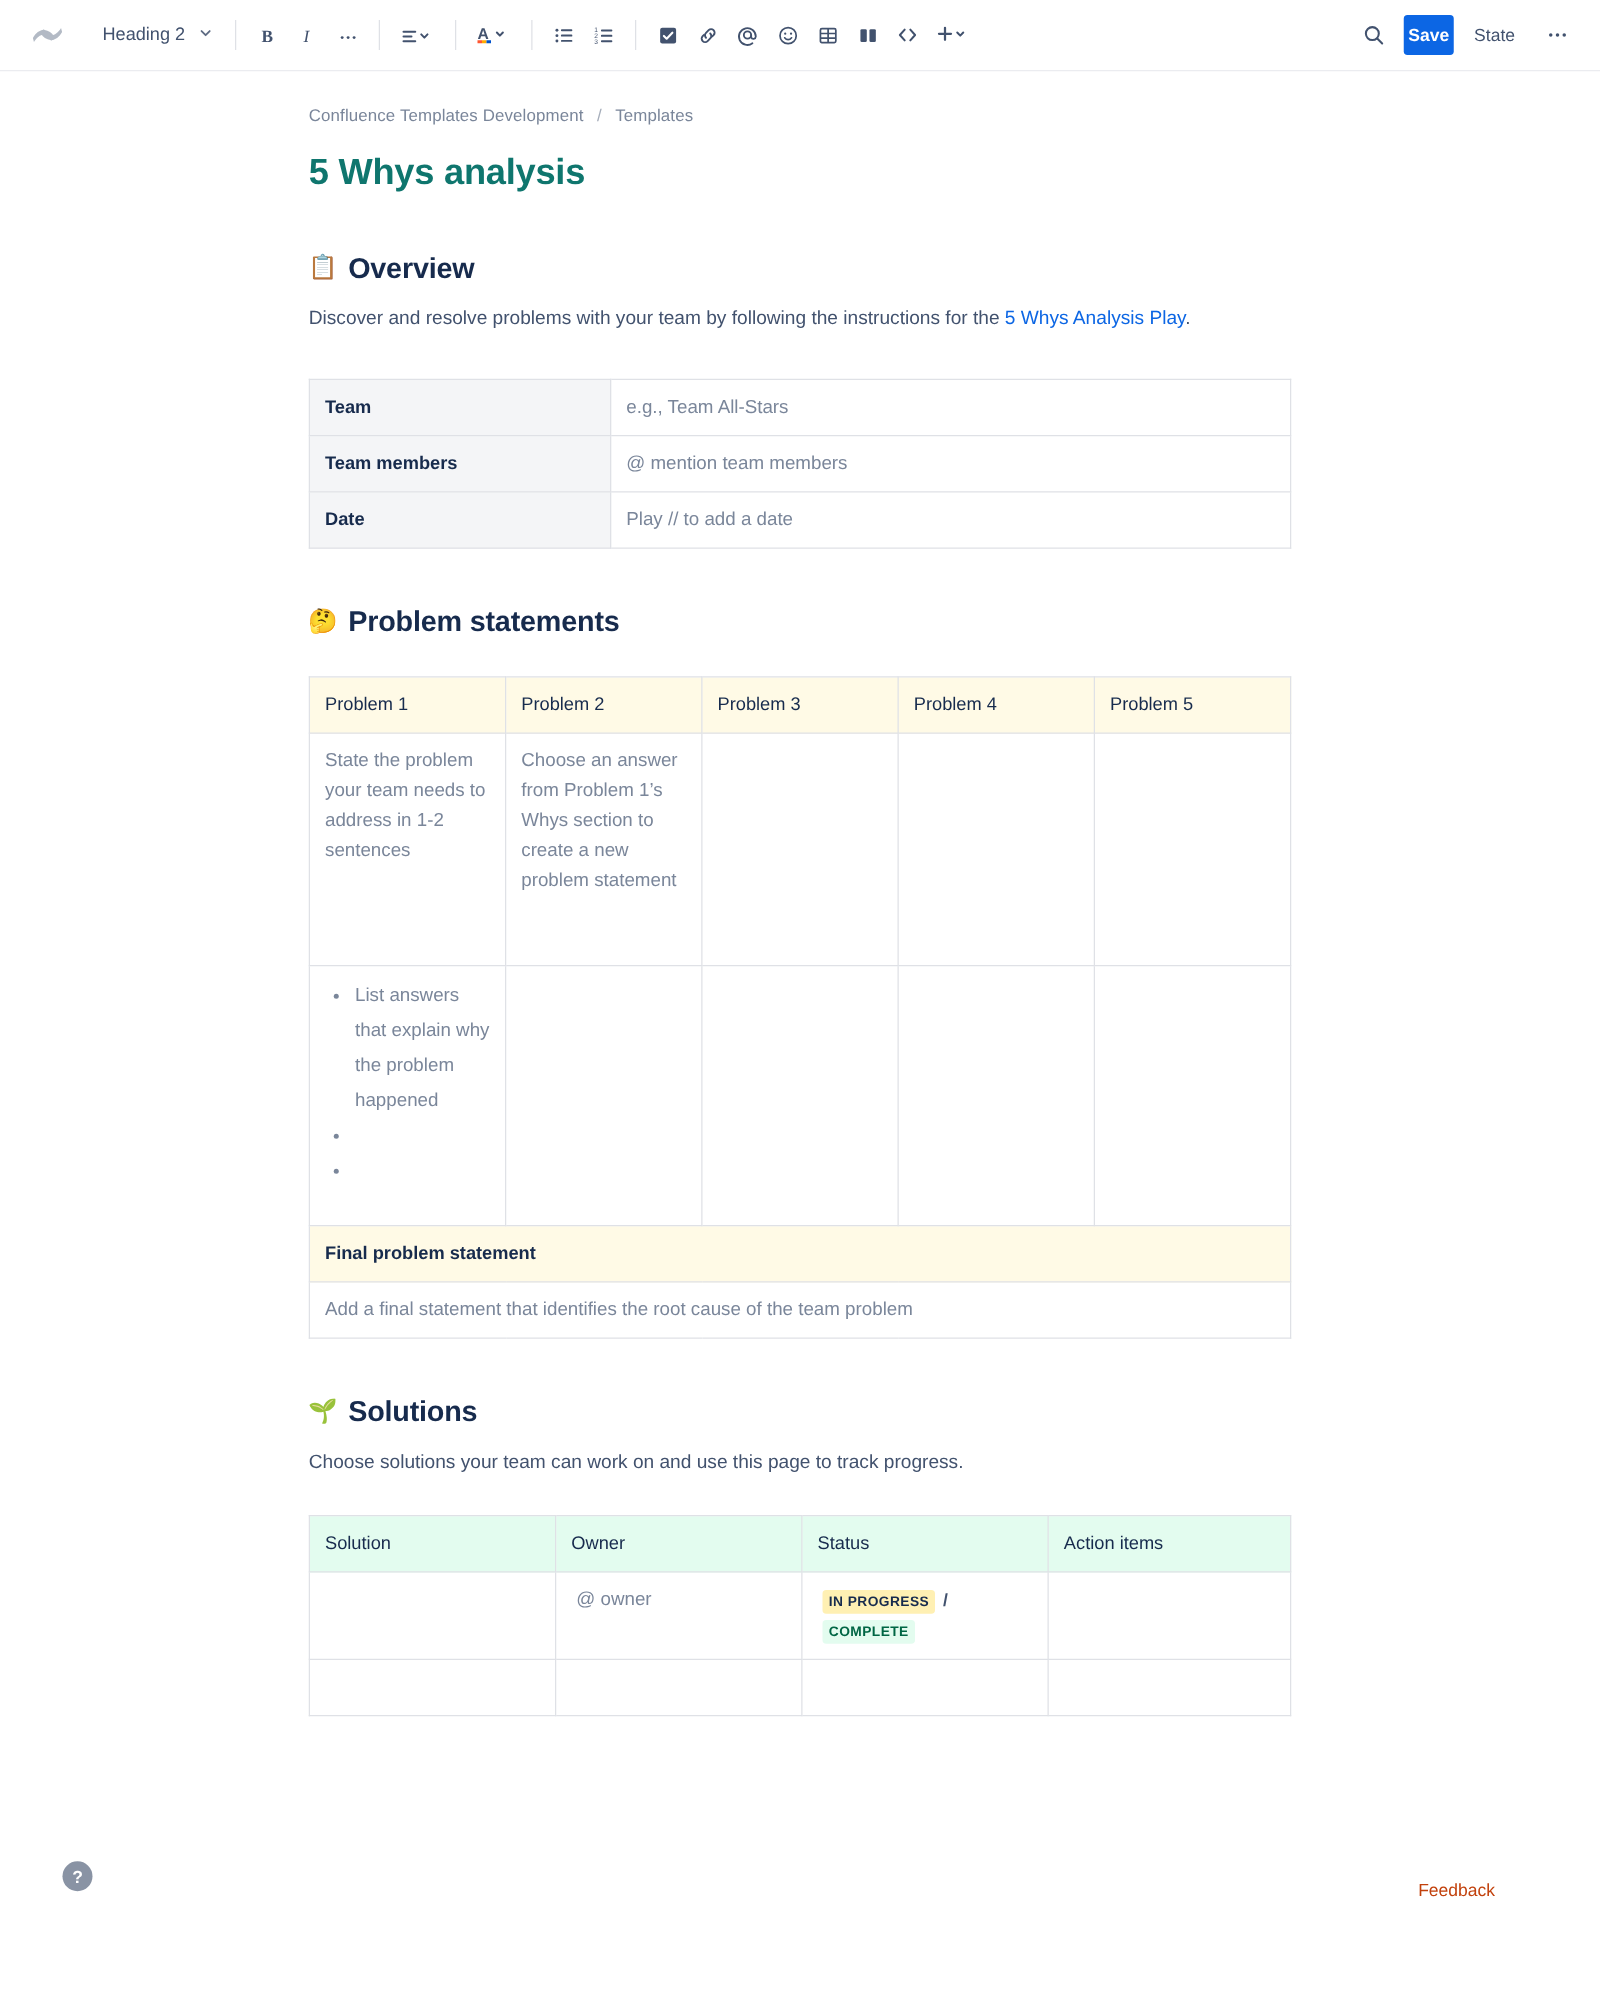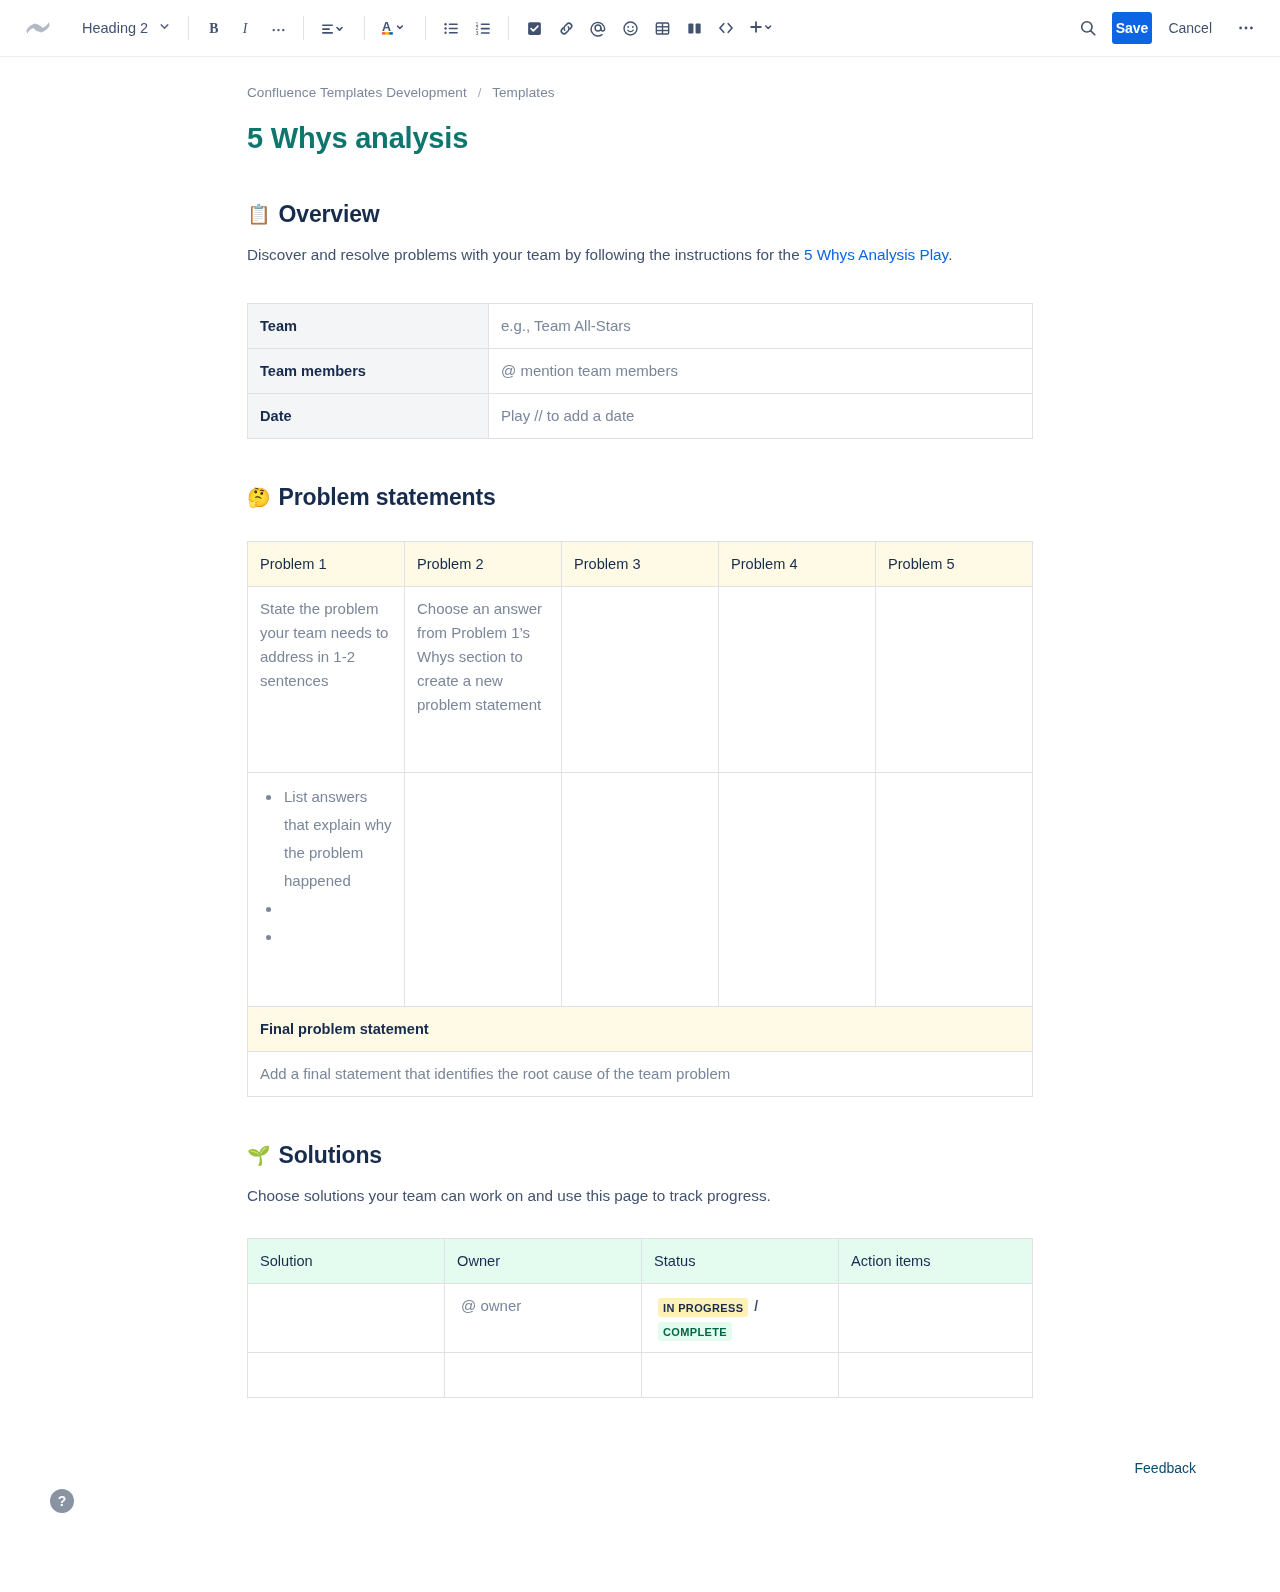--- a/index.html
+++ b/index.html
@@ -222,23 +222,23 @@
     background: #8993A4;
     color: #fff;
     display: flex; align-items: center; justify-content: center;
     font-size: 14px;
     font-weight: 700;
     cursor: pointer;
   }
   .feedback-link {
     position: absolute;
     right: 84px;
-    top: 1460px;
+    top: 1504px;
     font-size: 14px;
-    color: #0c4a6e;
+    color: #c2410c;
     cursor: pointer;
   }
 </style>
 </head>
 <body>
 
 <div class="toolbar">
 
   <div class="tb-logo">
     <svg width="26" height="26" viewBox="0 0 24 24" aria-hidden="true">
@@ -380,21 +380,21 @@
   <div class="spacer"></div>
 
   <div class="tb-btn">
     <svg width="18" height="18" viewBox="0 0 16 16">
       <circle cx="7" cy="7" r="4.6" stroke="#42526E" stroke-width="1.45" fill="none"></circle>
       <line x1="10.5" y1="10.5" x2="14" y2="14" stroke="#42526E" stroke-width="1.45" stroke-linecap="round"></line>
     </svg>
   </div>
 
   <button class="btn-save">Save</button>
-  <button class="btn-cancel">Cancel</button>
+  <button class="btn-cancel">State</button>
 
   <div class="tb-btn" style="margin-left:6px;">
     <svg width="18" height="18" viewBox="0 0 16 16">
         <circle cx="3.2" cy="8" r="1.25" fill="#42526E"></circle>
         <circle cx="8" cy="8" r="1.25" fill="#42526E"></circle>
         <circle cx="12.8" cy="8" r="1.25" fill="#42526E"></circle>
       </svg>
   </div>
 </div>
 
@@ -455,21 +455,21 @@
         <th>Problem 4</th>
         <th>Problem 5</th>
       </tr>
       <tr style="height:186px;">
         <td class="body">State the problem your team needs to address in 1-2 sentences</td>
         <td class="body">Choose an answer from Problem 1’s Whys section to create a new problem statement</td>
         <td class="body"></td>
         <td class="body"></td>
         <td class="body"></td>
       </tr>
-      <tr style="height:234px;">
+      <tr style="height:208px;">
         <td class="whys-body">
           <ul>
             <li>List answers that explain why the problem happened</li>
             <li class="empty"></li>
             <li class="empty"></li>
           </ul>
         </td>
         <td class="whys-body"></td>
         <td class="whys-body"></td>
         <td class="whys-body"></td>

